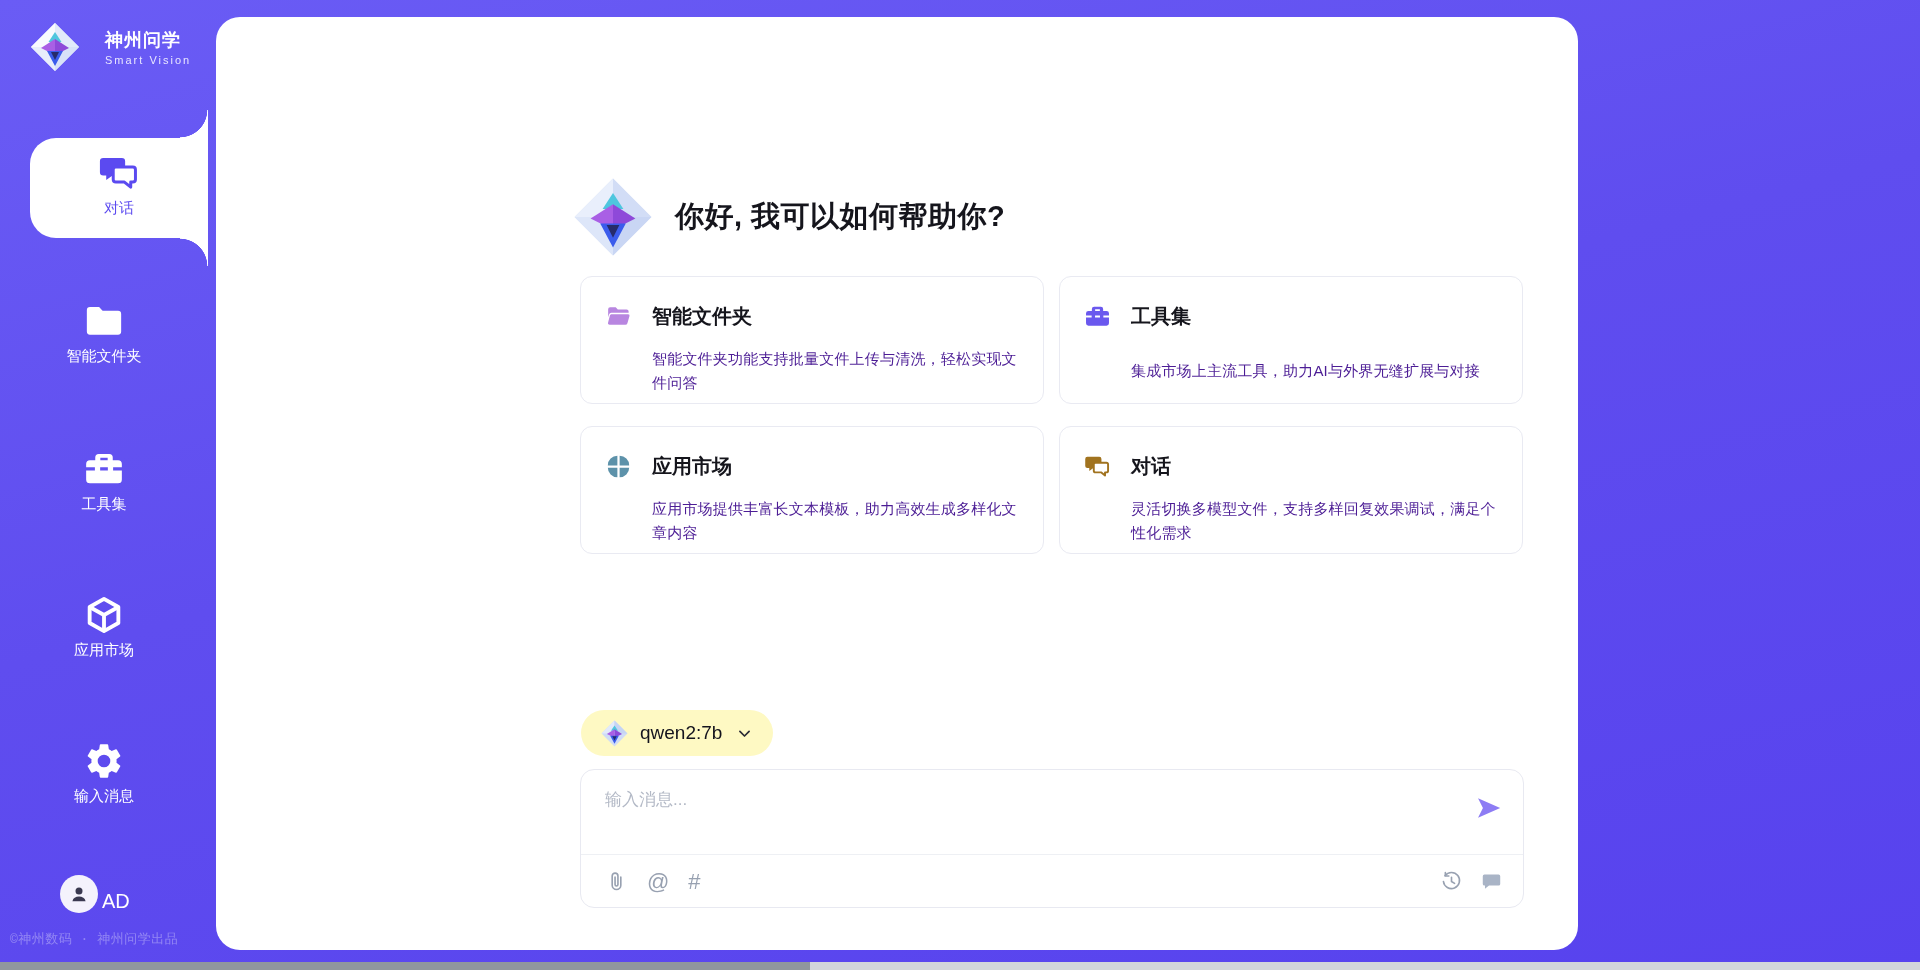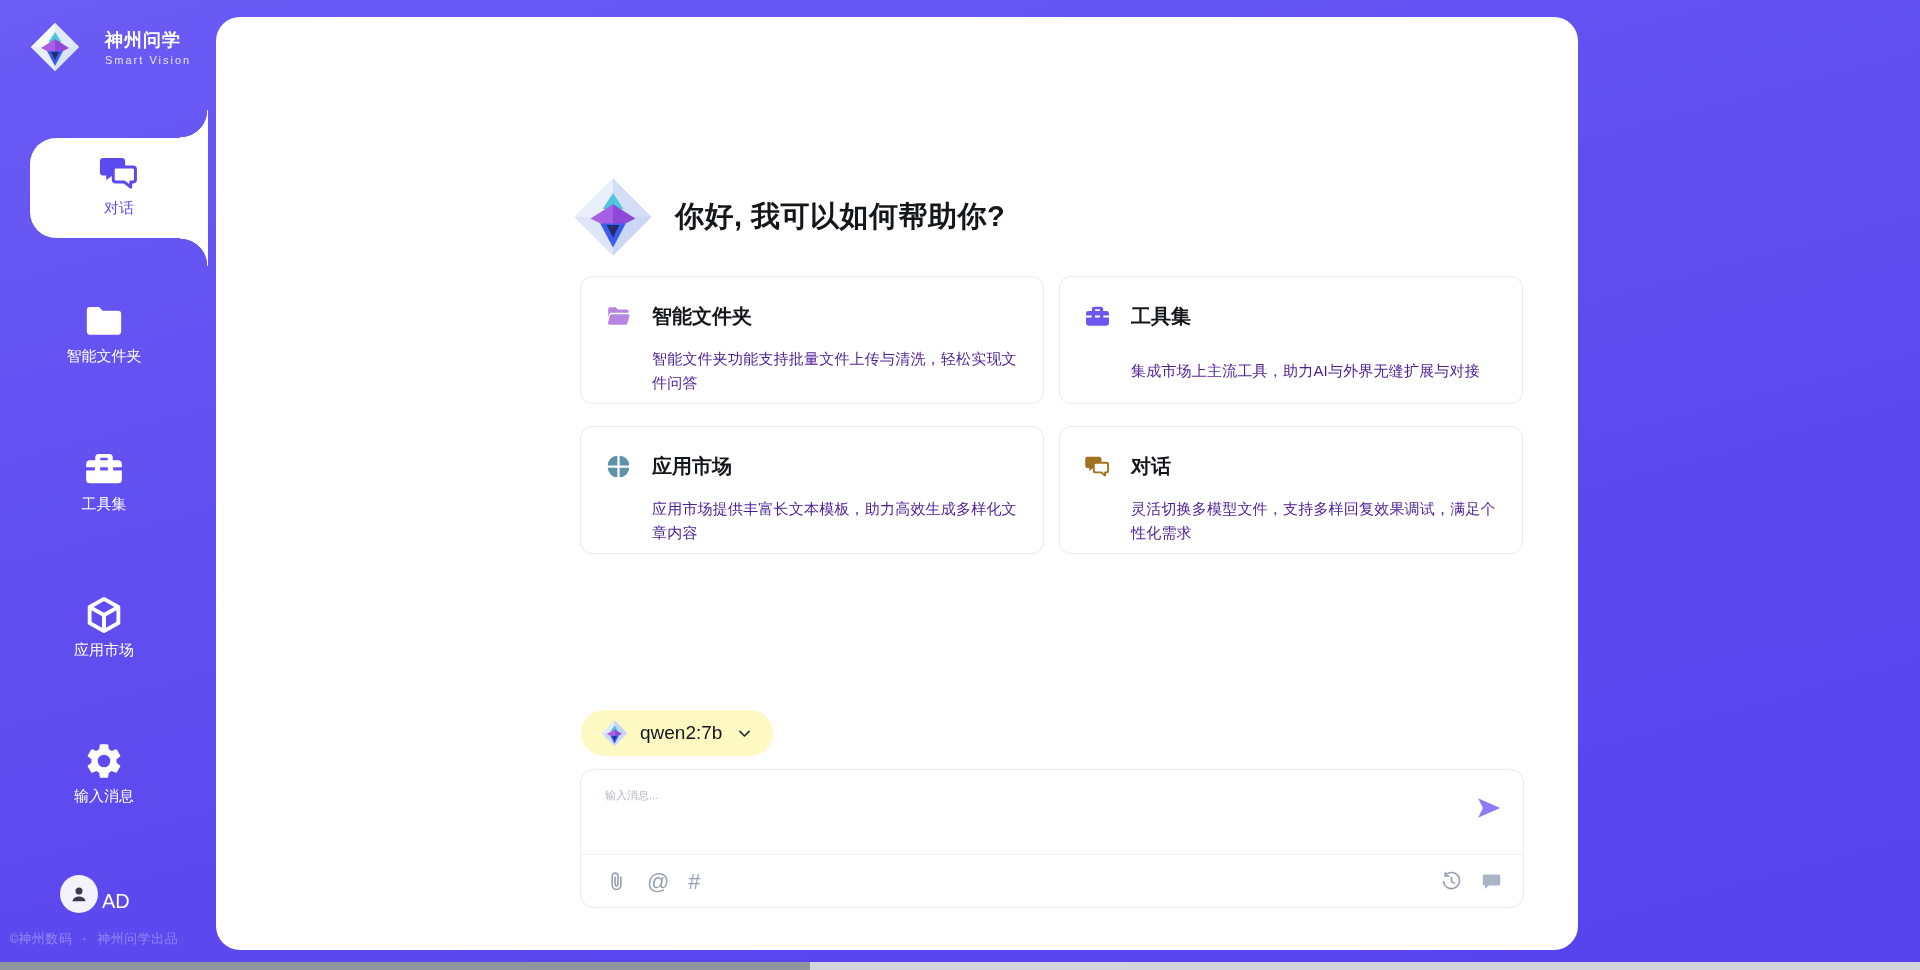--- a/index.html
+++ b/index.html
@@ -53,21 +53,21 @@
   .card p { grid-column:2; font-size:15px; color:#4c1d95; line-height:1.6; margin-top:8px; letter-spacing:0.2px; }
   .icon-folderopen { color:#b886e0; } .icon-toolbox2 { color:#6a58ee; }
   .icon-market { color:#5d92aa; } .icon-chat2 { color:#a1731f; }
   .model-pill { position:absolute; left:365px; top:693px; height:46px; padding:0 20px; background:#fef9c3; border-radius:23px; display:flex; align-items:center; gap:12px; cursor:pointer; }
   .model-pill .gem { width:27px; height:27px; }
   .model-pill .mval { font-size:19px; color:#14141e; }
   .model-pill .chev { width:17px; height:17px; color:#2a2a34; margin-left:2px; }
   .composer { position:absolute; left:364px; top:752px; width:944px; height:139px; border:1px solid #e8e9f1; border-radius:14px; background:#fff; }
   .composer textarea {
     position:absolute; left:24px; top:18px; width:850px; height:56px; border:none; outline:none; resize:none;
-    font-family:inherit; font-size:11px; color:#30323c; background:transparent;
+    font-family:inherit; font-size:17px; color:#30323c; background:transparent;
   }
   .composer textarea::placeholder { color:#b3b9c6; }
   .send-btn { position:absolute; right:20px; top:24px; width:28px; height:28px; border:none; background:transparent; cursor:pointer; padding:0; }
   .send-btn svg { width:28px; height:28px; }
   .comp-divider { position:absolute; left:0; right:0; top:84px; border-top:1px solid #eef0f4; }
   .comp-toolbar { position:absolute; left:24px; right:20px; top:85px; height:53px; display:flex; align-items:center; gap:19px; }
   .tool-btn { border:none; background:transparent; padding:0; cursor:pointer; color:#98a1b1; display:flex; align-items:center; }
   .tool-btn svg { width:23px; height:23px; }
   .glyph-btn { font-family:inherit; font-size:22px; color:#98a1b1; line-height:1; }
   .right-tools { margin-left:auto; display:flex; align-items:center; gap:17px; }

